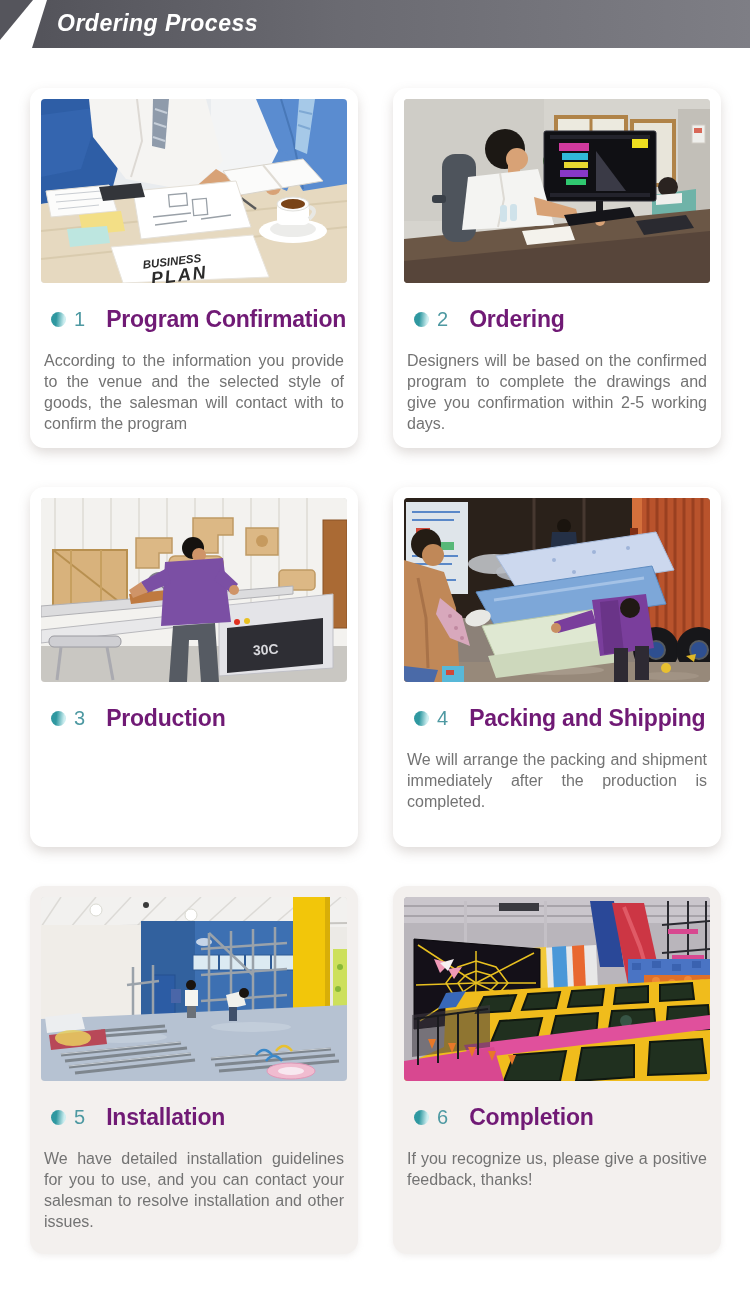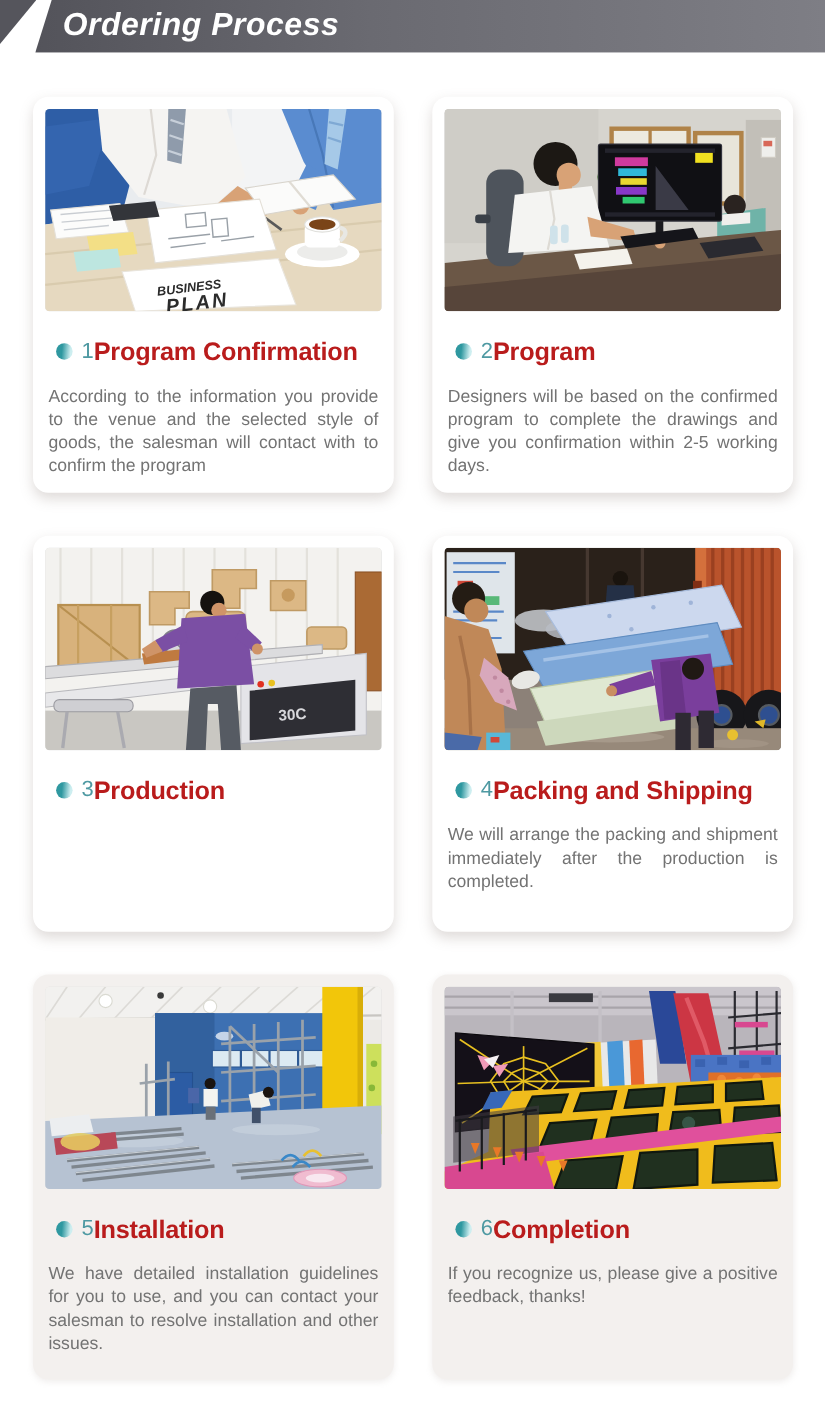--- a/index.html
+++ b/index.html
@@ -13,21 +13,21 @@
     position:absolute;inset:0;
     background:linear-gradient(90deg,#515158 0%,#6a6a71 45%,#7e7e85 100%);
     clip-path:polygon(47px 0,100% 0,100% 100%,32px 100%);
   }
   .banner-corner{
     position:absolute;top:0;left:0;width:33px;height:40px;background:#55555c;
     clip-path:polygon(0 0,100% 0,0 100%);
   }
   .banner h1{
     position:absolute;left:57px;top:50%;transform:translateY(-53%);
-    margin:0;font-size:29px;font-weight:bold;font-style:italic;color:#ffffff;
+    margin:0;font-size:23px;font-weight:bold;font-style:italic;color:#ffffff;
     letter-spacing:0.5px;
   }
   
   .grid{
     position:absolute;top:88px;left:30px;width:691px;
     display:grid;grid-template-columns:328px 328px;
     grid-template-rows:360px 360px 368px;
     column-gap:35px;row-gap:39px;
   }
   .card{
@@ -41,21 +41,21 @@
     width:306px;height:184px;border-radius:4px;overflow:hidden;background:#ddd;
   }
   .photo svg{display:block;width:306px;height:184px;}
   .step-head{display:flex;align-items:center;margin:24px 0 0 10px;}
   .dot{
     width:15px;height:15px;border-radius:50%;flex:0 0 auto;
     background:linear-gradient(95deg,#2f98a0 36%,#cdeef0 85%);
   }
   .num{margin-left:8px;font-size:20px;line-height:1;color:#4e99a2;}
   .step-title{
-    font-size:23px;font-weight:bold;color:#b91c1c;
+    margin-left:21px;font-size:23px;font-weight:bold;color:#701a75;
     letter-spacing:-0.2px;line-height:1.05;
   }
   .desc{
     margin:19px 3px 0 3px;font-size:16px;line-height:21px;color:#737373;
     text-align:justify;
   }
 </style>
 </head>
 <body>
 
@@ -195,21 +195,21 @@
         <polygon points="160,116 226,108 231,118 165,127" fill="#15151a"></polygon>
         <polygon points="232,122 282,116 290,129 240,136" fill="#2a2a30"></polygon>
         <polygon points="118,132 166,127 171,141 123,146" fill="#f4f2ec"></polygon>
         <rect x="96" y="106" width="7" height="17" rx="3" fill="#cfe2ea"></rect>
         <rect x="106" y="105" width="7" height="17" rx="3" fill="#cfe2ea"></rect>
       </svg>
     </div>
     <div class="step-head">
       <span class="dot"></span>
       <span class="num">2</span>
-      <span class="step-title">Program</span>
+      <span class="step-title">Ordering</span>
     </div>
     <p class="desc">Designers will be based on the confirmed program to complete the drawings and give you confirmation within 2-5 working days.</p>
   </section>
 
   <section class="card">
     <div class="photo" role="img" aria-label="Factory worker in purple shirt operating a panel saw among wooden parts">
       <svg viewBox="0 0 306 184" preserveAspectRatio="none">
         <rect width="306" height="184" fill="#f3f2ef"></rect>
         <g stroke="#e3e1db" stroke-width="2">
           <line x1="14" y1="0" x2="14" y2="110"></line>

